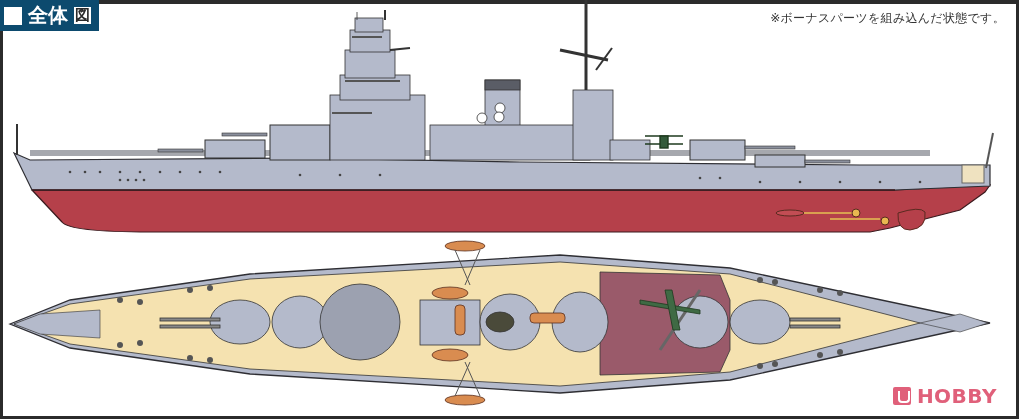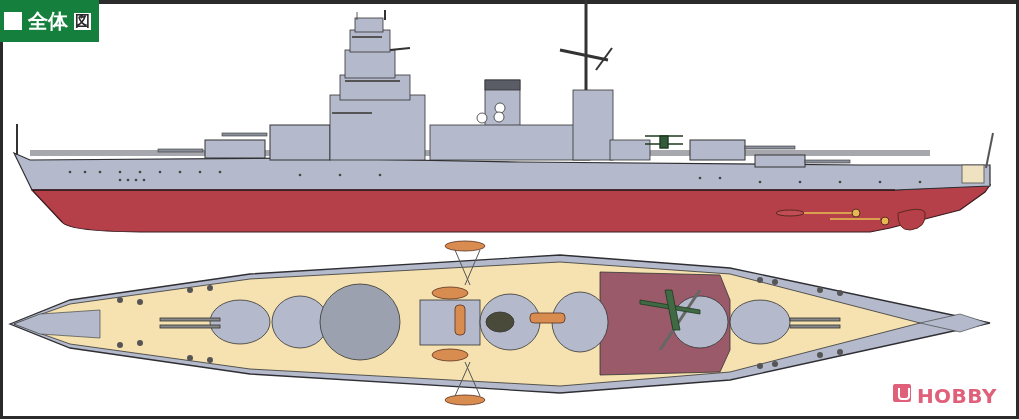--- a/index.html
+++ b/index.html
@@ -1,22 +1,22 @@
 <!DOCTYPE html>
 <html><head>
 <meta charset="utf-8">
 <style>
   html,body{margin:0;padding:0;background:#fff;}
   body{width:1019px;height:420px;position:relative;overflow:hidden;font-family:"DejaVu Sans",sans-serif;}
   .frame{position:absolute;left:0;top:0;width:1019px;height:420px;}
-  .title-tab{position:absolute;left:0;top:0;height:42px;padding:0 8px 0 4px;background:#15803d;color:#fff;font-weight:bold;font-size:20px;line-height:31px;display:flex;align-items:center;gap:4px;}
+  .title-tab{position:absolute;left:0;top:0;height:31px;padding:0 8px 0 4px;background:#0c4a6e;color:#fff;font-weight:bold;font-size:20px;line-height:31px;display:flex;align-items:center;gap:4px;}
   .title-tab .sq{display:inline-block;width:18px;height:18px;background:#fff;margin-right:2px;}
   .title-tab .boxed{display:inline-block;background:#fff;color:#2b2b2b;font-size:15px;line-height:17px;padding:0 1px;margin-left:2px;}
   .note{position:absolute;right:14px;top:10px;font-size:12px;color:#333;letter-spacing:0.3px;}
-  .logo{position:absolute;right:22px;bottom:12px;display:flex;align-items:flex-start;gap:6px;font-family:"DejaVu Sans",sans-serif;font-size:20px;font-weight:bold;}
+  .logo{position:absolute;right:22px;bottom:12px;display:flex;align-items:center;gap:6px;font-family:"DejaVu Sans",sans-serif;font-size:20px;font-weight:bold;}
   .logo .mark{width:18px;height:18px;background:#e0607a;border-radius:2px;position:relative;}
   .logo .mark::after{content:"";position:absolute;left:5px;top:4px;width:8px;height:10px;border:2px solid #fff;border-top:none;border-radius:0 0 4px 4px;}
   .logo .hobby{color:#e0607a;letter-spacing:0.5px;}
   .logo .search{color:#888;font-weight:normal;letter-spacing:0.5px;}
   svg.art{position:absolute;left:0;top:0;}
 </style>
 </head>
 <body>
 
 <div class="frame">
@@ -193,18 +193,19 @@
       </g>
     </g>
   </svg>
 
   <div class="title-tab">
     <span class="sq"></span>
     <span>全体</span>
       <span class="boxed">図</span>
   </div>
 
+  <div class="note">※ボーナスパーツを組み込んだ状態です。</div>
 
   <div class="logo">
     <span class="mark"></span>
     <span class="hobby">HOBBY</span>
   </div>
 </div>
 
 </body></html>

